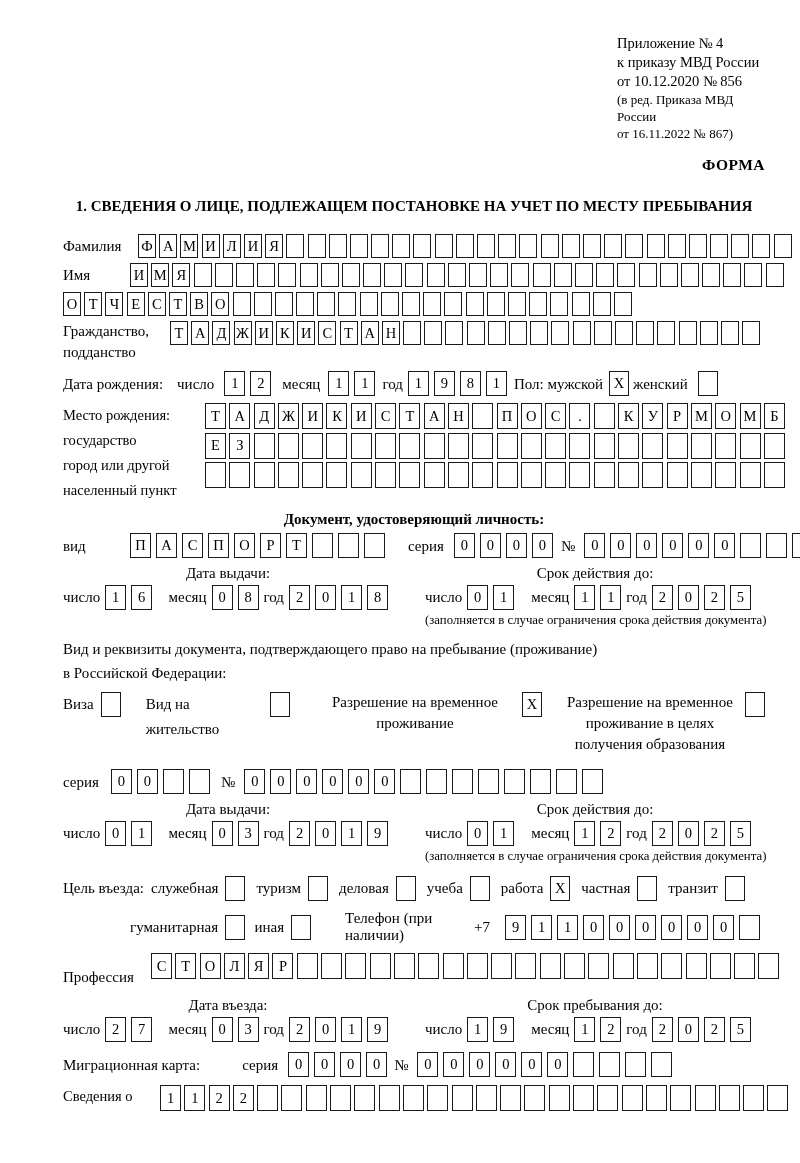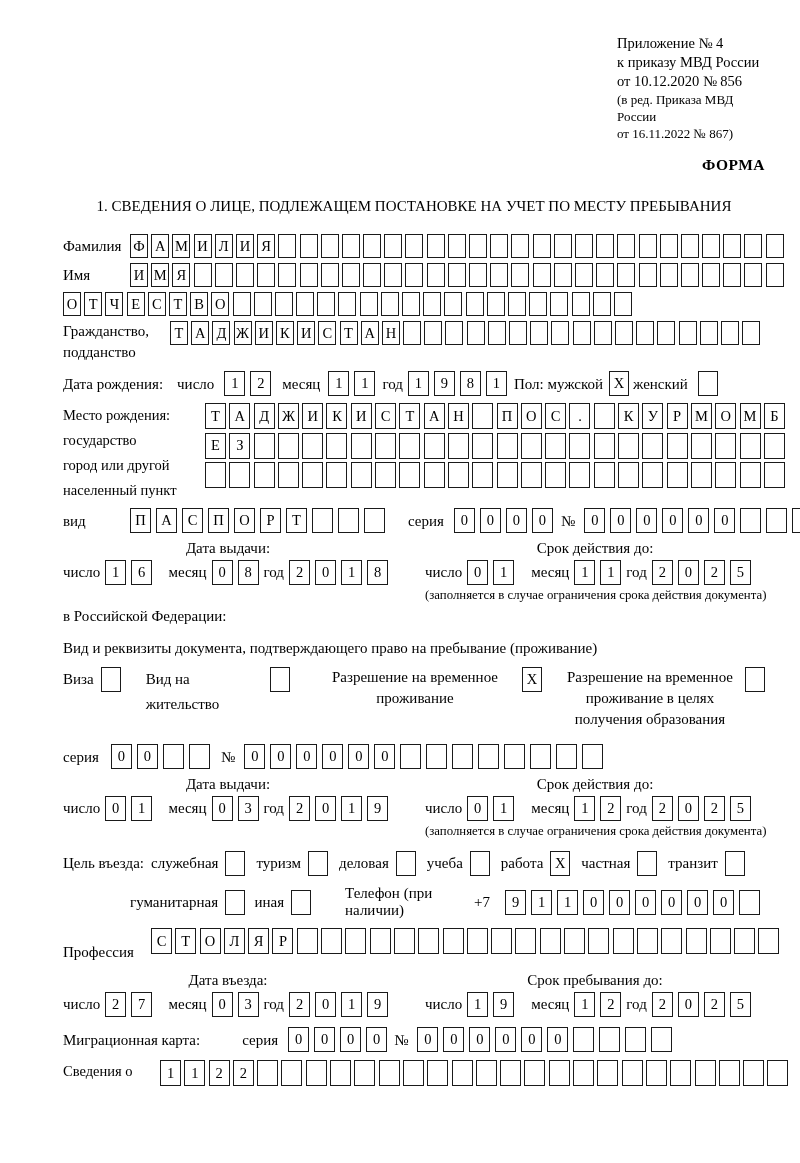--- a/index.html
+++ b/index.html
@@ -12,21 +12,21 @@
     margin:0 auto;
   }
   
   .appendix { margin-left:554px; line-height:19px; font-size:14.5px; }
   .appendix .ap-sub { font-size:13px; line-height:17px; }
   .appendix .ap-sub:first-of-type { margin-top:5px; }
   .forma { text-align:right; font-weight:bold; font-size:15.5px; margin-top:14px; letter-spacing:.5px; }
   
   .title { text-align:center; font-weight:bold; font-size:16px; line-height:23px; margin-top:18px; }
   .title-underline { display:inline-block; width:52px; border-bottom:2px solid #000; height:14px; margin-left:10px; }
-  .sheading { text-align:center; font-weight:normal; font-size:15px; margin-top:24px; }
+  .sheading { text-align:center; font-weight:bold; font-size:15px; margin-top:24px; }
   
   .frow { display:flex; align-items:flex-start; margin-top:5px; }
   .lbl { font-size:15px; line-height:24px; flex:none; }
   .lbl2 { font-size:15px; line-height:21px; flex:none; }
   .cells { display:inline-flex; flex:none; }
   .cell {
     width:18px; height:24px; border:1.6px solid #1a1a1a; background:#fff;
     display:inline-flex; align-items:center; justify-content:center;
     font-size:14.5px; margin-right:3.2px; flex:none;
   }
@@ -70,21 +70,21 @@
     <div>к приказу МВД России</div>
     <div>от 10.12.2020 № 856</div>
     <div class="ap-sub">(в ред. Приказа МВД России</div>
     <div class="ap-sub">от 16.11.2022 № 867)</div>
   </div>
   <div class="forma">ФОРМА</div>
 
 
   <div class="sheading">1. СВЕДЕНИЯ О ЛИЦЕ, ПОДЛЕЖАЩЕМ ПОСТАНОВКЕ НА УЧЕТ ПО МЕСТУ ПРЕБЫВАНИЯ</div>
 
-  <div class="frow" style="margin-top:19px;">
+  <div class="frow" style="margin-top:19px;gap:8px;">
     <div class="lbl w67">Фамилия</div>
     <div class="cells">
         <span class="cell">Ф</span>
         <span class="cell">А</span>
         <span class="cell">М</span>
         <span class="cell">И</span>
         <span class="cell">Л</span>
         <span class="cell">И</span>
         <span class="cell">Я</span>
         <span class="cell"></span>
@@ -331,20 +331,21 @@
           <span class="cell"></span>
           <span class="cell"></span>
           <span class="cell"></span>
           <span class="cell"></span>
           <span class="cell"></span>
           <span class="cell"></span>
         </div>
     </div>
   </div>
 
+  <div class="docheading">Документ, удостоверяющий личность:</div>
 
   <div class="frow" style="align-items:center;">
     <span class="lbl" style="width:67px;">вид</span>
     <span class="cells cells-d">
         <span class="cell">П</span>
         <span class="cell">А</span>
         <span class="cell">С</span>
         <span class="cell">П</span>
         <span class="cell">О</span>
         <span class="cell">Р</span>
@@ -417,22 +418,22 @@
             <span class="cell">2</span>
             <span class="cell">0</span>
             <span class="cell">2</span>
             <span class="cell">5</span>
           </span>
       </div>
       <div class="dnote">(заполняется в случае ограничения срока действия документа)</div>
     </div>
   </div>
 
+  <div class="intro">Вид и реквизиты документа, подтверждающего право на пребывание (проживание)</div>
   <div class="intro" style="margin-top:2px;">в Российской Федерации:</div>
-  <div class="intro">Вид и реквизиты документа, подтверждающего право на пребывание (проживание)</div>
 
   <div class="optrow">
     <div class="opt">
       <span class="olbl">Виза</span>
       <span class="cells cells-cb">
           <span class="cell"></span>
         </span>
     </div>
     <div class="opt" style="margin-left:25px;">
       <span class="olbl">Вид на жительство</span>

